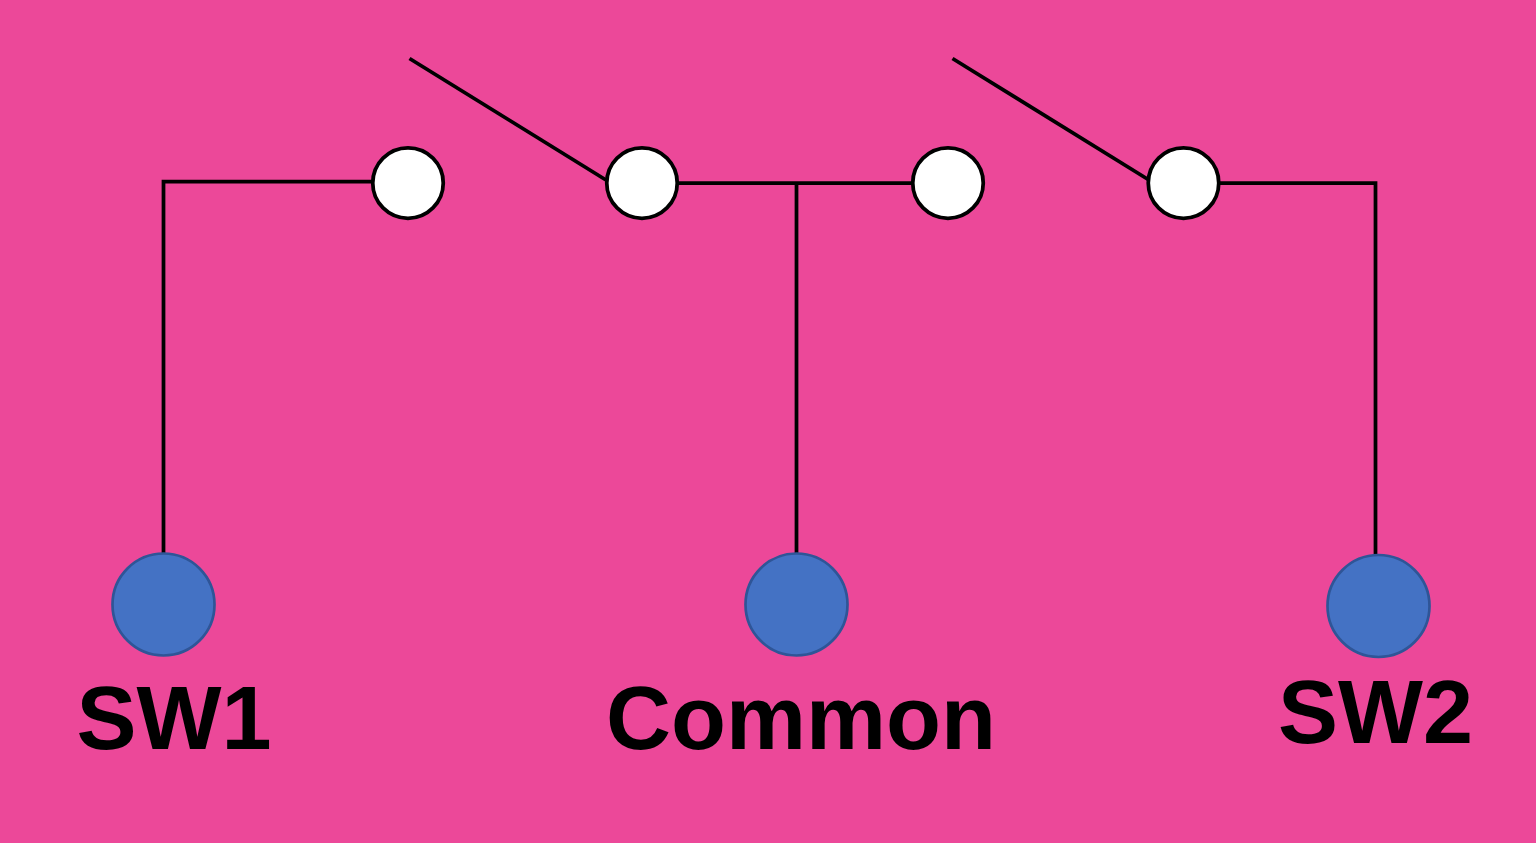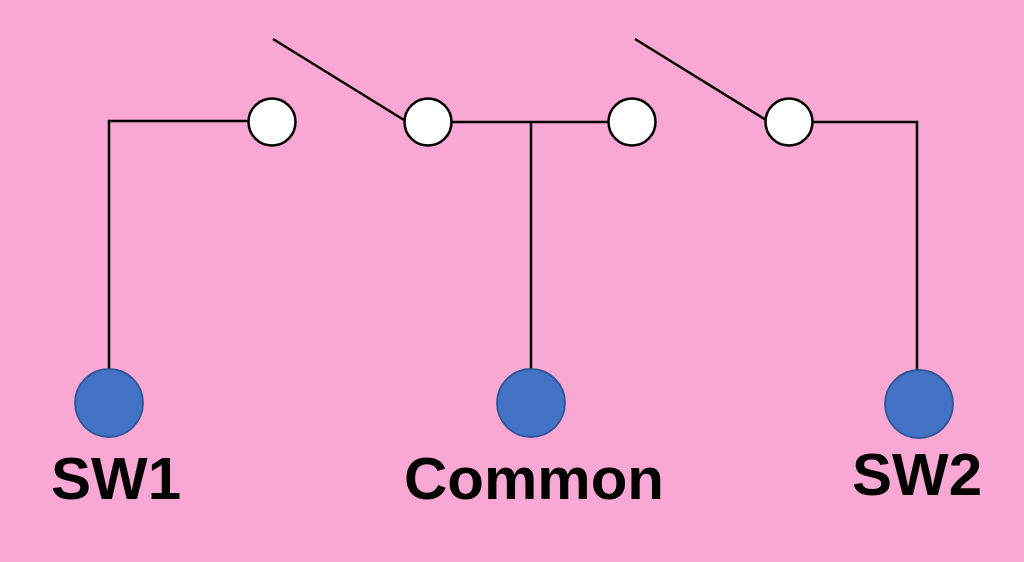--- a/index.html
+++ b/index.html
@@ -10,21 +10,21 @@
   body {
     width: 1024px;
     height: 562px;
     overflow: hidden;
     font-family: "Liberation Sans", sans-serif;
   }
   .stage {
     position: relative;
     width: 1024px;
     height: 562px;
-    background: #f9a8d4;
+    background: #ec4899;
   }
   svg { display: block; }
   .terminal-label {
     font-family: "Liberation Sans", sans-serif;
     font-weight: bold;
     font-size: 60px;
   }
 </style>
 </head>
 <body>

